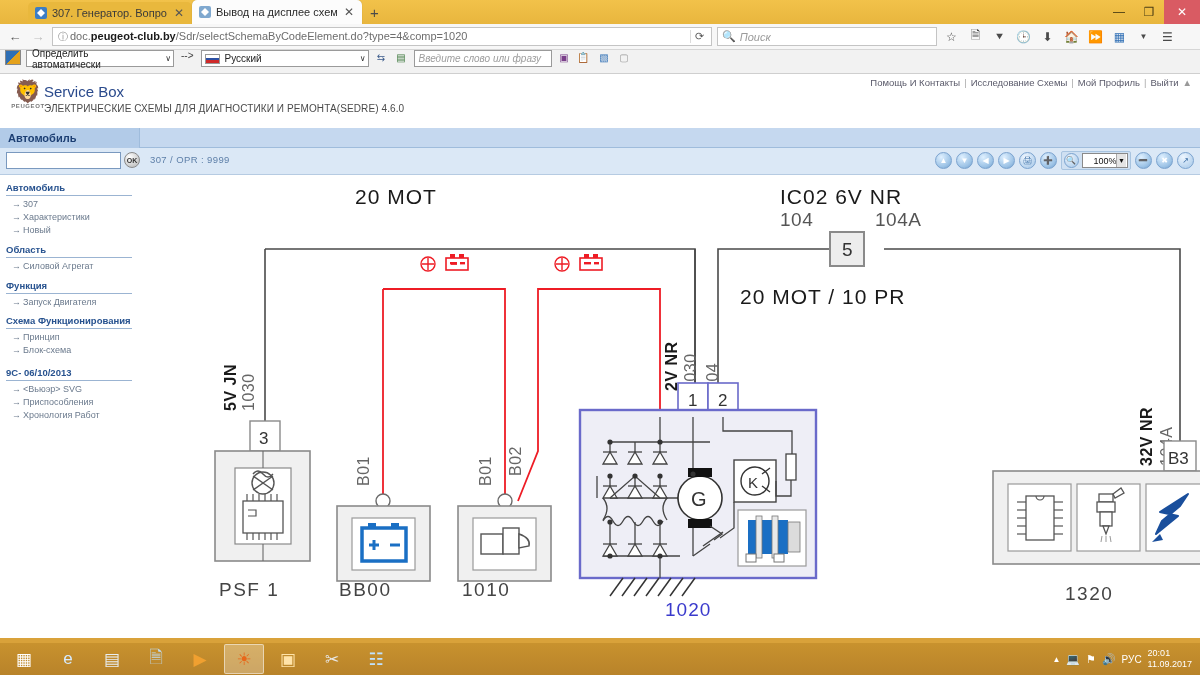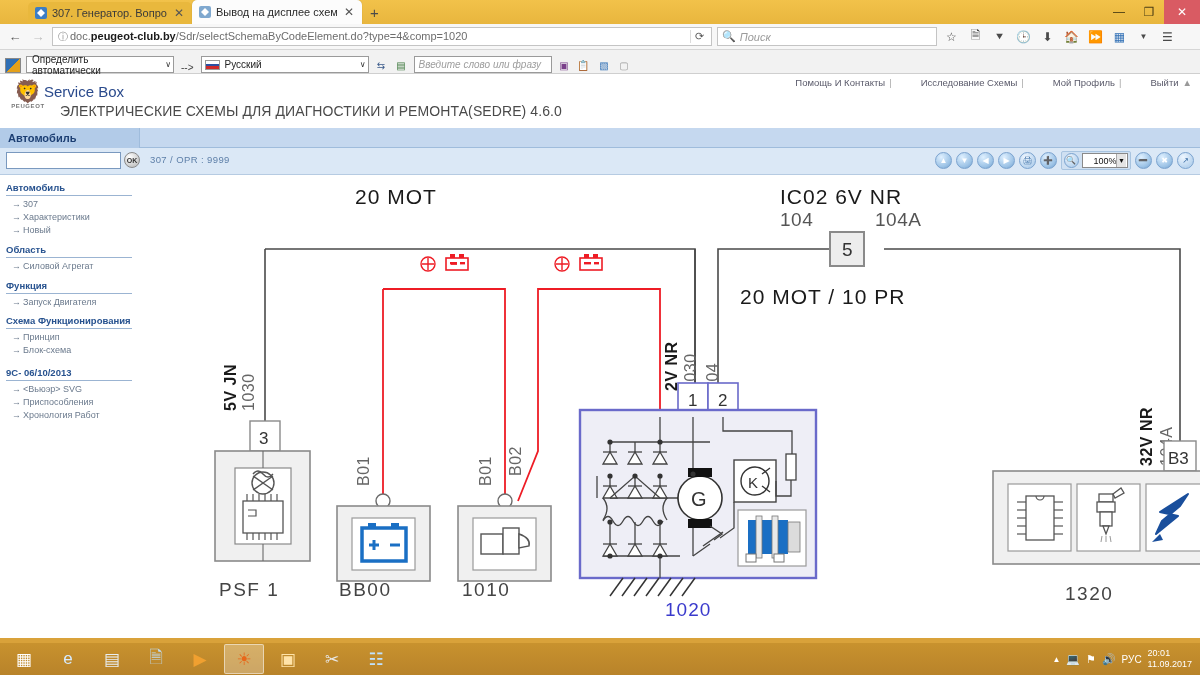--- a/index.html
+++ b/index.html
@@ -62,21 +62,21 @@
   .searchbar {
     flex: 0 0 220px; height: 19px; background: #fff; border: 1px solid #c4c4c4;
     display: flex; align-items: center; padding: 0 4px; gap: 4px; font-size: 11px; color: #9b9b9b; font-style: italic;
   }
   .tbico { width: 19px; height: 19px; display: flex; align-items: center; justify-content: center; font-size: 12px; color: #4a4a4a; }
 
   
   .xl-bar {
     position: absolute; top: 50px; left: 0; width: 1200px; height: 24px;
     background: #f2f2f2; border-bottom: 1px solid #cfcfcf;
-    display: flex; align-items: flex-end; gap: 5px; padding: 0 5px;
+    display: flex; align-items: flex-start; gap: 5px; padding: 0 5px;
   }
   .xl-logo { width: 16px; height: 15px; background: linear-gradient(135deg,#2f6fb5 50%,#e4a11b 50%); border: 1px solid #888; }
   .xl-select {
     height: 17px; border: 1px solid #9a9a9a; background: #fff;
     font-size: 10px; color: #222; display: flex; align-items: center;
     padding: 0 2px 0 5px; position: relative;
   }
   .xl-select .caret { margin-left: auto; font-size: 8px; color: #333; padding-left: 6px; }
   .xl-select.s1 { width: 148px; }
   .xl-select.s2 { width: 168px; gap: 5px; padding-left: 3px; }
@@ -87,23 +87,23 @@
     font-size: 10px; font-style: italic; color: #9d9d9d; padding: 0 4px; line-height: 15px;
   }
   .xlico { width: 15px; height: 15px; display: flex; align-items: center; justify-content: center; font-size: 10px; color: #3a5a8a; }
 
   
   .sb-header { position: absolute; top: 75px; left: 0; width: 1200px; height: 53px; background: #fff; }
   .peugeot-logo { position: absolute; left: 8px; top: 6px; width: 40px; height: 40px; }
   .peugeot-logo .lion { font-size: 22px; color: #9a9a9a; line-height: 22px; text-align: center; }
   .peugeot-logo .pname { font-size: 6px; letter-spacing: .6px; color: #777; text-align: center; font-weight: bold; }
   .sb-title { position: absolute; left: 44px; top: 8px; font-size: 15px; font-weight: normal; color: #2a4a8c; }
-  .sb-sub { position: absolute; left: 60px; top: 28px; font-size: 14px; color: #4a4a4a; letter-spacing: .1px; }
+  .sb-sub { position: absolute; left: 44px; top: 28px; font-size: 10px; color: #4a4a4a; letter-spacing: .1px; }
   .sb-links { position: absolute; right: 8px; top: 2px; font-size: 9.5px; color: #5a5a6a; }
-  .sb-links span.lk { padding: 0 4px; margin-left: 25px; }
+  .sb-links span.lk { padding: 0 4px; }
   .sb-links span.sep { color: #aaa; }
 
   
   .app-tabbar { position: absolute; top: 128px; left: 0; width: 1200px; height: 20px; background: #c5d8ef; border-bottom: 1px solid #9fbcdc; }
   .app-tabbar .active-tab {
     position: absolute; left: 0; top: 0; width: 140px; height: 20px;
     background: #b2cbe8; display: flex; align-items: center; padding-left: 8px;
     font-size: 11px; font-weight: bold; color: #1d3f73;
     border-right: 1px solid #9fbcdc;
   }

